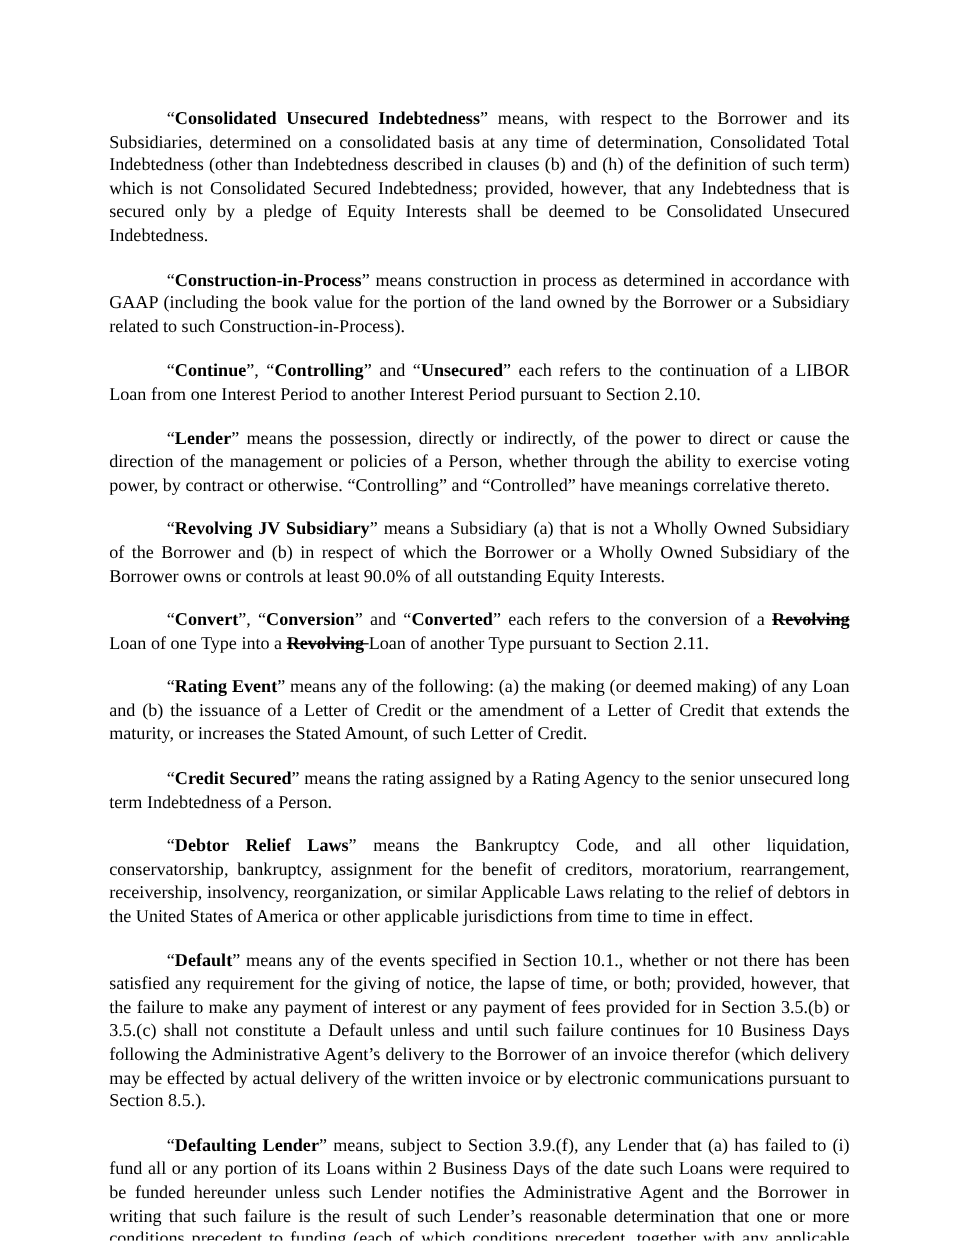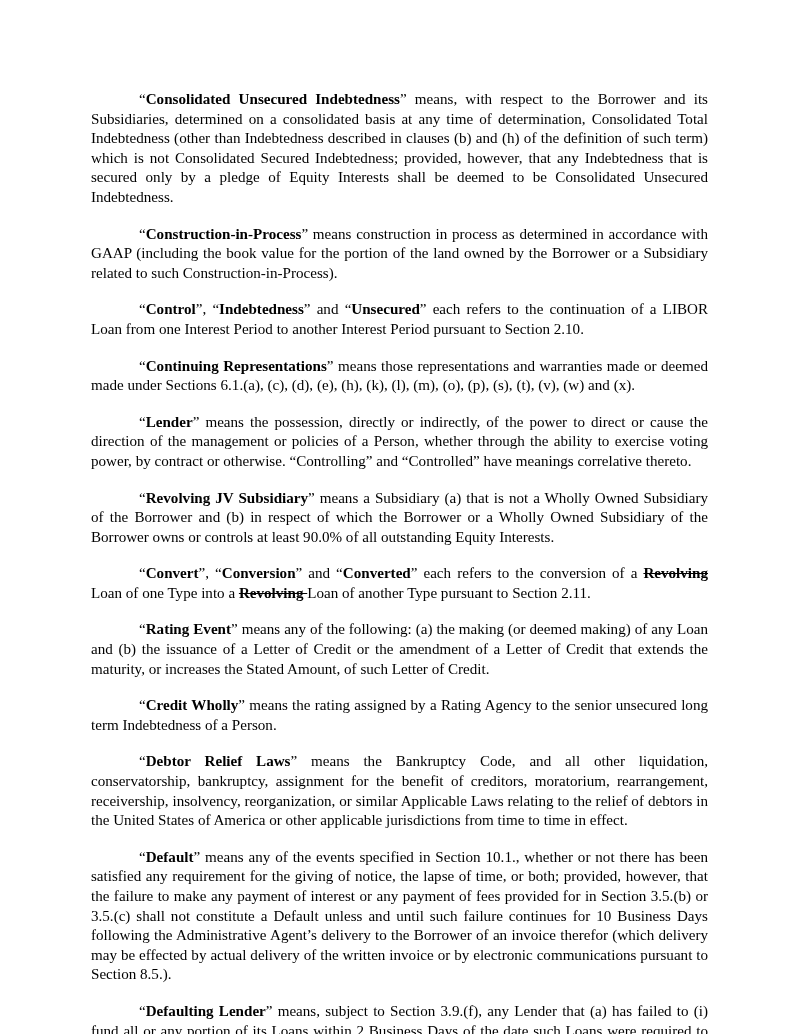--- a/index.html
+++ b/index.html
@@ -55,33 +55,32 @@
 <body>
 
 <div class="page">
 
   <div class="text-block">
 
     <p class="para"><span>“</span><span class="term">Consolidated Unsecured Indebtedness</span><span>”</span><span> means, with respect to the Borrower and its Subsidiaries, determined on a consolidated basis at any time of determination, Consolidated Total Indebtedness (other than Indebtedness described in clauses (b) and (h) of the definition of such term) which is not Consolidated Secured Indebtedness; provided, however, that any Indebtedness that is secured only by a pledge of Equity Interests shall be deemed to be Consolidated Unsecured Indebtedness.</span></p>
 
     <p class="para"><span>“</span><span class="term">Construction-in-Process</span><span>”</span><span> means construction in process as determined in accordance with GAAP (including the book value for the portion of the land owned by the Borrower or a Subsidiary related to such Construction-in-Process).</span></p>
 
-    <p class="para"><span>“</span><span class="term">Control</span><span>”, “</span><span class="term">Indebtedness</span><span>” and “</span><span class="term">Unsecured</span><span>” each refers to the continuation of a LIBOR Loan from one Interest Period to another Interest Period pursuant to Section 2.10.</span></p>
+    <p class="para"><span>“</span><span class="term">Continue</span><span>”, “</span><span class="term">Controlling</span><span>” and “</span><span class="term">Unsecured</span><span>” each refers to the continuation of a LIBOR Loan from one Interest Period to another Interest Period pursuant to Section 2.10.</span></p>
 
-    <p class="para"><span>“</span><span class="term">Continuing Representations</span><span>”</span><span> means those representations and warranties made or deemed made under Sections 6.1.(a), (c), (d), (e), (h), (k), (l), (m), (o), (p), (s), (t), (v), (w) and (x).</span></p>
 
     <p class="para"><span>“</span><span class="term">Lender</span><span>”</span><span> means the possession, directly or indirectly, of the power to direct or cause the direction of the management or policies of a Person, whether through the ability to exercise voting power, by contract or otherwise.  “Controlling” and “Controlled” have meanings correlative thereto.</span></p>
 
     <p class="para"><span>“</span><span class="term">Revolving JV Subsidiary</span><span>”</span><span> means a Subsidiary (a) that is not a Wholly Owned Subsidiary of the Borrower and (b) in respect of which the Borrower or a Wholly Owned Subsidiary of the Borrower owns or controls at least 90.0% of all outstanding Equity Interests.</span></p>
 
     <p class="para"><span>“</span><span class="term">Convert</span><span>”, “</span><span class="term">Conversion</span><span>” and “</span><span class="term">Converted</span><span>” each refers to the conversion of a </span><span class="strike">Revolving </span><span>Loan of one Type into a </span><span class="strike">Revolving </span><span>Loan of another Type pursuant to Section 2.11.</span></p>
 
     <p class="para"><span>“</span><span class="term">Rating Event</span><span>”</span><span> means any of the following: (a) the making (or deemed making) of any Loan and (b)  the issuance of a Letter of Credit or the amendment of a Letter of Credit that extends the maturity, or increases the Stated Amount, of such Letter of Credit.</span></p>
 
-    <p class="para"><span>“</span><span class="term">Credit Wholly</span><span>”</span><span> means the rating assigned by a Rating Agency to the senior unsecured long term Indebtedness of a Person.</span></p>
+    <p class="para"><span>“</span><span class="term">Credit Secured</span><span>”</span><span> means the rating assigned by a Rating Agency to the senior unsecured long term Indebtedness of a Person.</span></p>
 
     <p class="para"><span>“</span><span class="term">Debtor Relief Laws</span><span>”</span><span> means the Bankruptcy Code, and all other liquidation, conservatorship, bankruptcy, assignment for the benefit of creditors, moratorium, rearrangement, receivership, insolvency, reorganization, or similar Applicable Laws relating to the relief of debtors in the United States of America or other applicable jurisdictions from time to time in effect.</span></p>
 
     <p class="para"><span>“</span><span class="term">Default</span><span>”</span><span> means any of the events specified in Section 10.1., whether or not there has been satisfied any requirement for the giving of notice, the lapse of time, or both; provided, however, that the failure to make any payment of interest or any payment of fees provided for in Section 3.5.(b) or 3.5.(c) shall not constitute a Default unless and until such failure continues for 10 Business Days following the Administrative Agent’s delivery to the Borrower of an invoice therefor (which delivery may be effected by actual delivery of the written invoice or by electronic communications pursuant to Section 8.5.).</span></p>
 
     <p class="para"><span>“</span><span class="term">Defaulting Lender</span><span>”</span><span> means, subject to Section 3.9.(f), any Lender that (a) has failed to (i) fund all or any portion of its Loans within 2 Business Days of the date such Loans were required to be funded hereunder unless such Lender notifies the Administrative Agent and the Borrower in writing that such failure is the result of such Lender’s reasonable determination that one or more conditions precedent to funding (each of which conditions precedent, together with any applicable default, shall be specifically</span></p>
 
   </div>
 
   <div class="footer">

